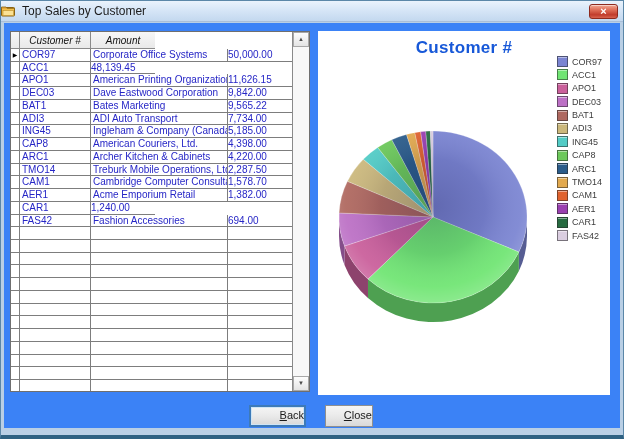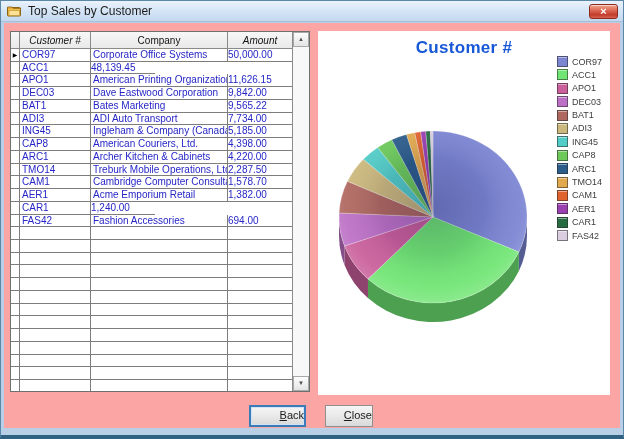--- a/index.html
+++ b/index.html
@@ -3,31 +3,31 @@
 <meta charset="utf-8">
 <style>
   * { box-sizing: border-box; margin: 0; padding: 0; }
   html,body { width:624px; height:439px; overflow:hidden;
     font-family:"Liberation Sans", sans-serif; background:#8fb0c9; }
   .window { position:absolute; inset:0; background:#b9cfe5;
     border:1px solid #5b87a8; border-bottom:4px solid #2e6182; }
   
   .titlebar { position:absolute; left:0; top:0; right:0; height:21px;
     background:linear-gradient(180deg,#eaf3fc 0%,#d7e6f7 45%,#c3d8ef 100%);
-    border-bottom:1px solid #a9bed8; display:flex; align-items:center; padding:0 6px; }
+    border-bottom:1px solid #a9bed8; display:flex; align-items:center; padding:0 0; }
   .app-ico { width:15px; height:12px; margin-right:6px; flex:0 0 auto; }
   .title-text { font-size:12px; color:#1c1c1c; }
   .tb-close { position:absolute; right:5px; top:3px; width:29px; height:15px;
     background:linear-gradient(180deg,#f2a893 0%,#dd6b55 40%,#c13c2c 75%,#d8634f 100%);
     border:1px solid #8e2a1e; border-radius:3px; color:#fff; font-size:11px;
     font-weight:bold; line-height:12px; text-align:center; cursor:default;
     box-shadow:inset 0 1px 0 rgba(255,255,255,.5); }
   
   .client { position:absolute; left:3px; right:3px; top:22px; height:405px;
-    background:#fca5a5; }
+    background:#3b82f6; }
   
   .grid { position:absolute; left:6px; top:8px; width:300px; height:361px;
     background:#fff; border:1px solid #6f6f6f; display:flex; }
   .grid-main { width:281px; display:flex; flex-direction:column; }
   .grid-header { display:flex; height:17px; flex:0 0 auto; }
   .hc { background:linear-gradient(180deg,#f7f7f7,#e9e9e9); border-right:1px solid #8a8a8a;
     border-bottom:1px solid #8a8a8a; font-size:10px; color:#111;
     display:flex; align-items:center; justify-content:center; }
   .hc.sel { width:9px; }
   .hc.h0 { width:71px; font-style:italic; }
@@ -86,21 +86,20 @@
     <div class="tb-close">×</div>
   </div>
 
   <div class="client">
 
     <div class="grid">
       <div class="grid-main">
         <div class="grid-header">
           <div class="hc sel"></div>
           <div class="hc h0">Customer #</div>
-          <div class="hc h1">Company</div>
           <div class="hc h2">Amount</div>
         </div>
         <div class="grid-rows">
             <div class="grow">
               <div class="c sel">▶</div>
               <div class="c cust">COR97</div>
               <div class="c comp">Corporate Office Systems</div>
               <div class="c amt">50,000.00</div>
             </div>
             <div class="grow">

